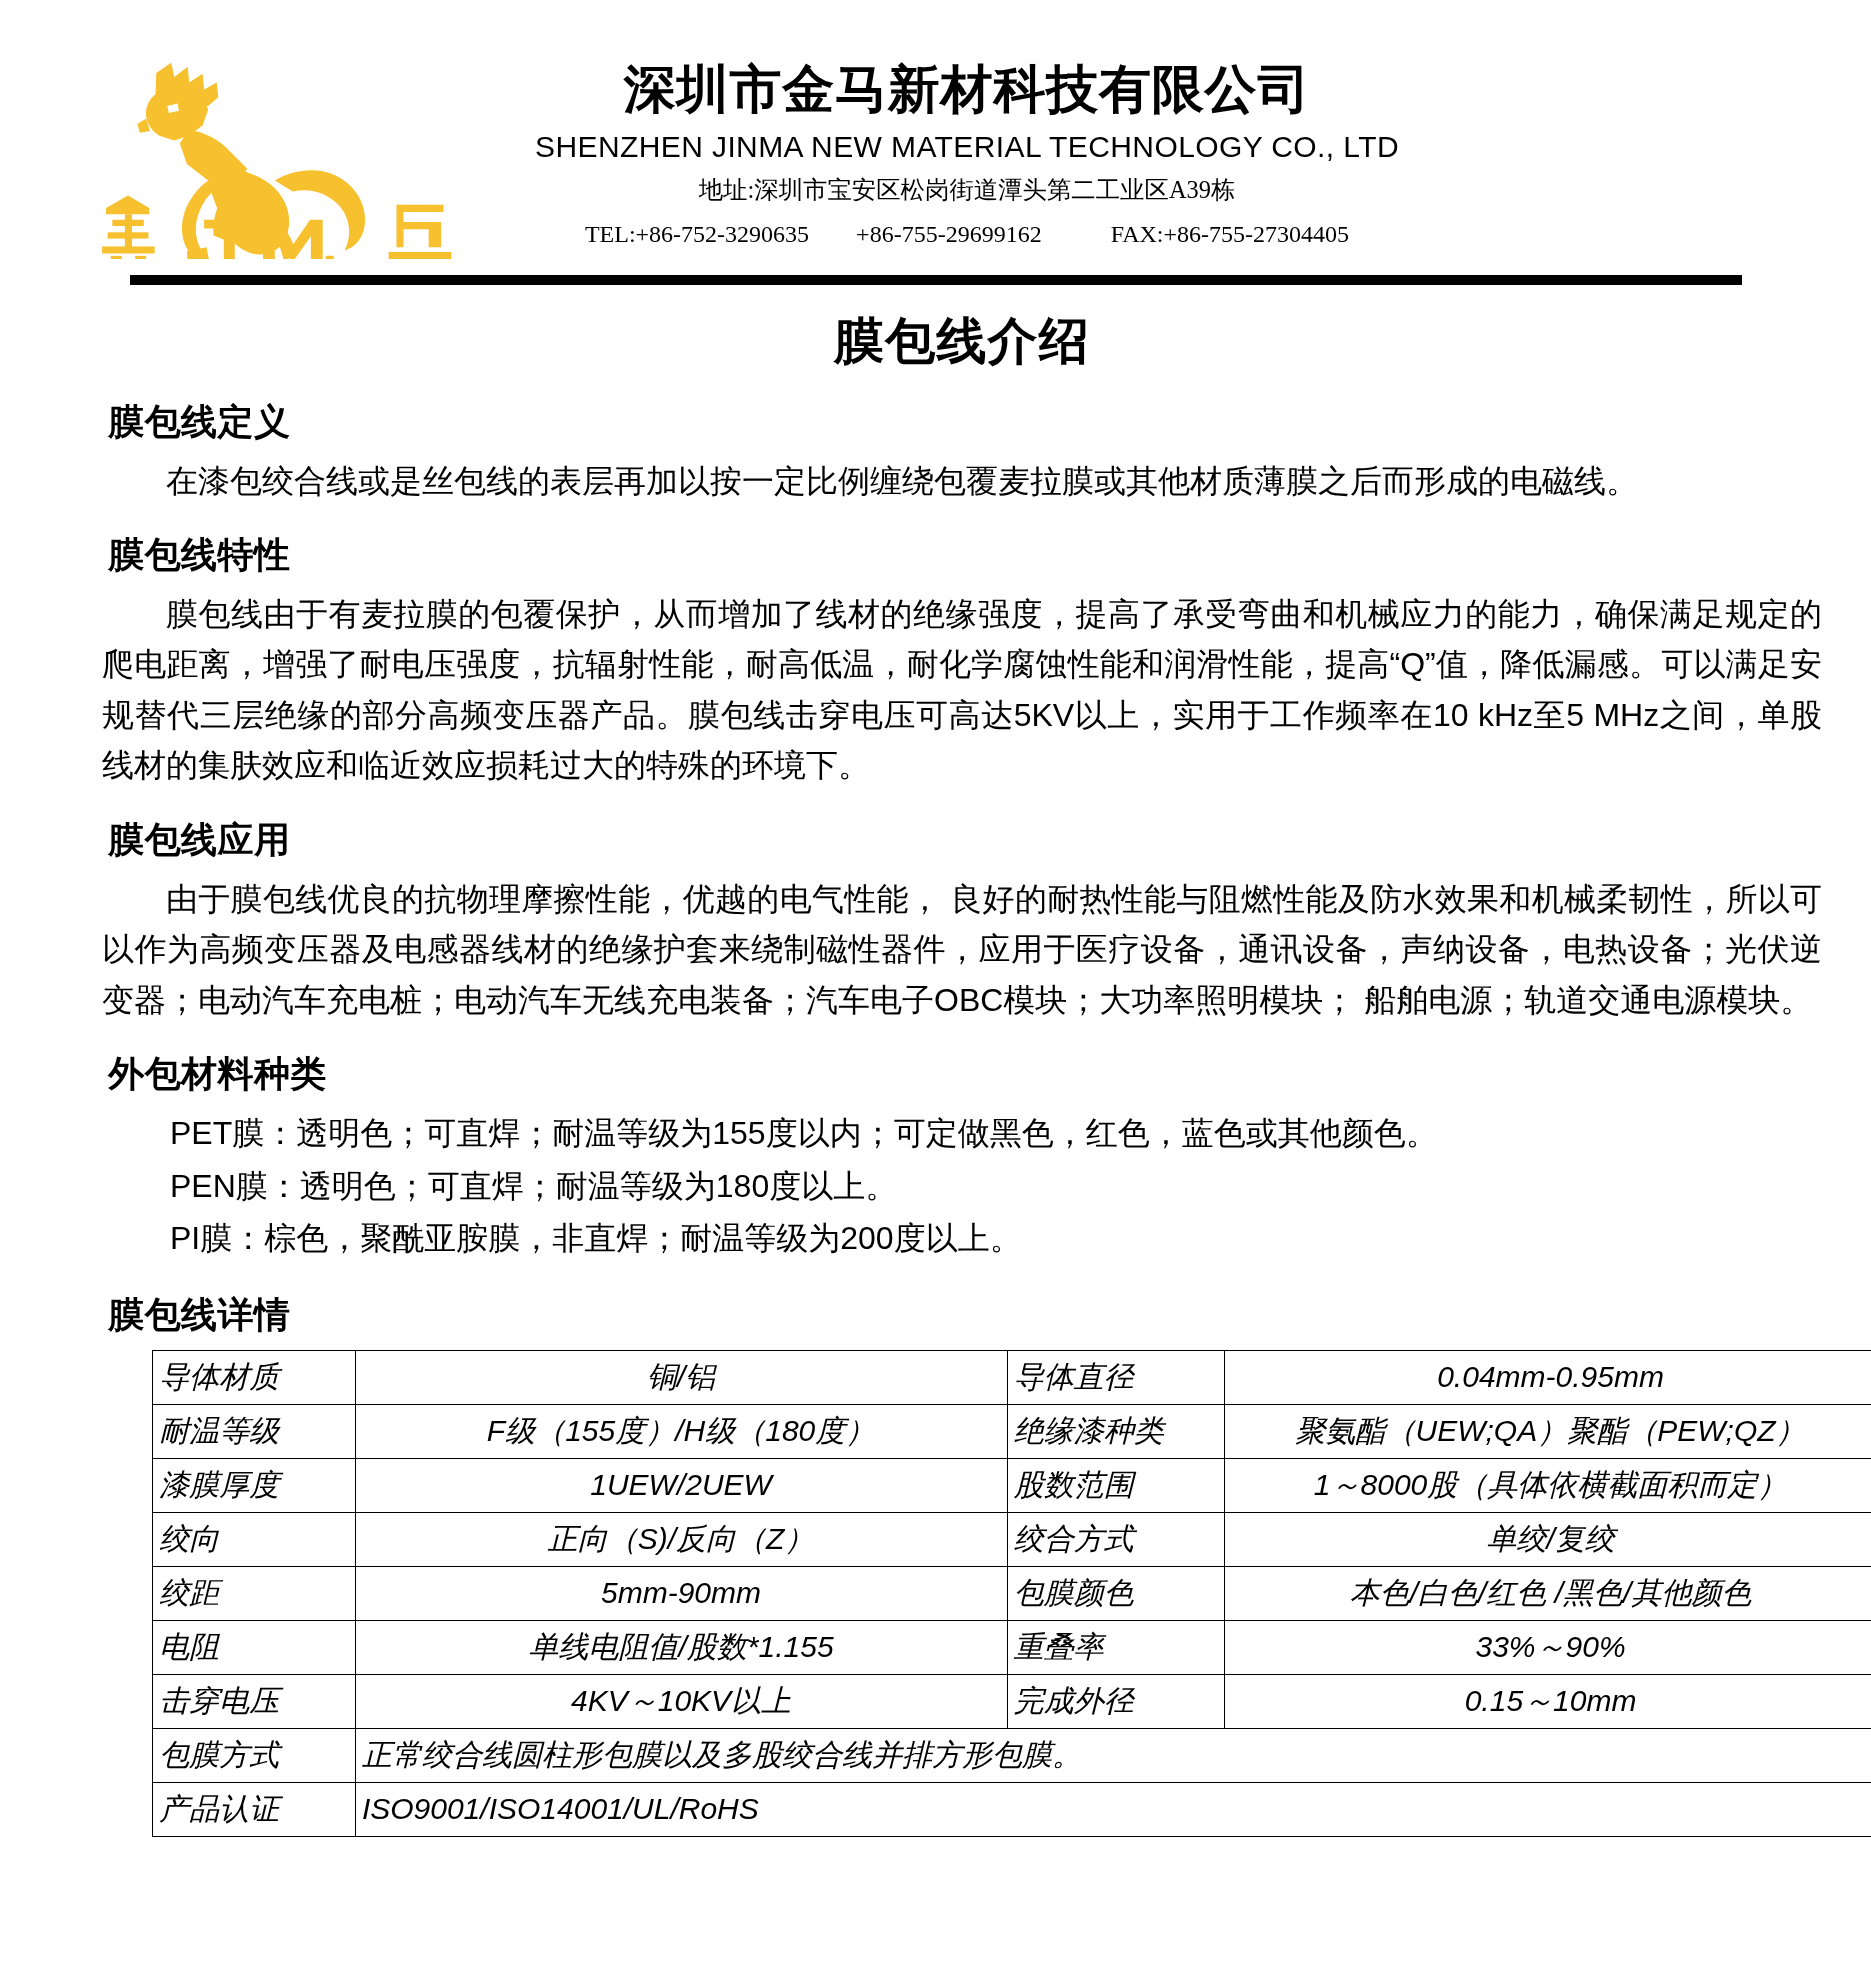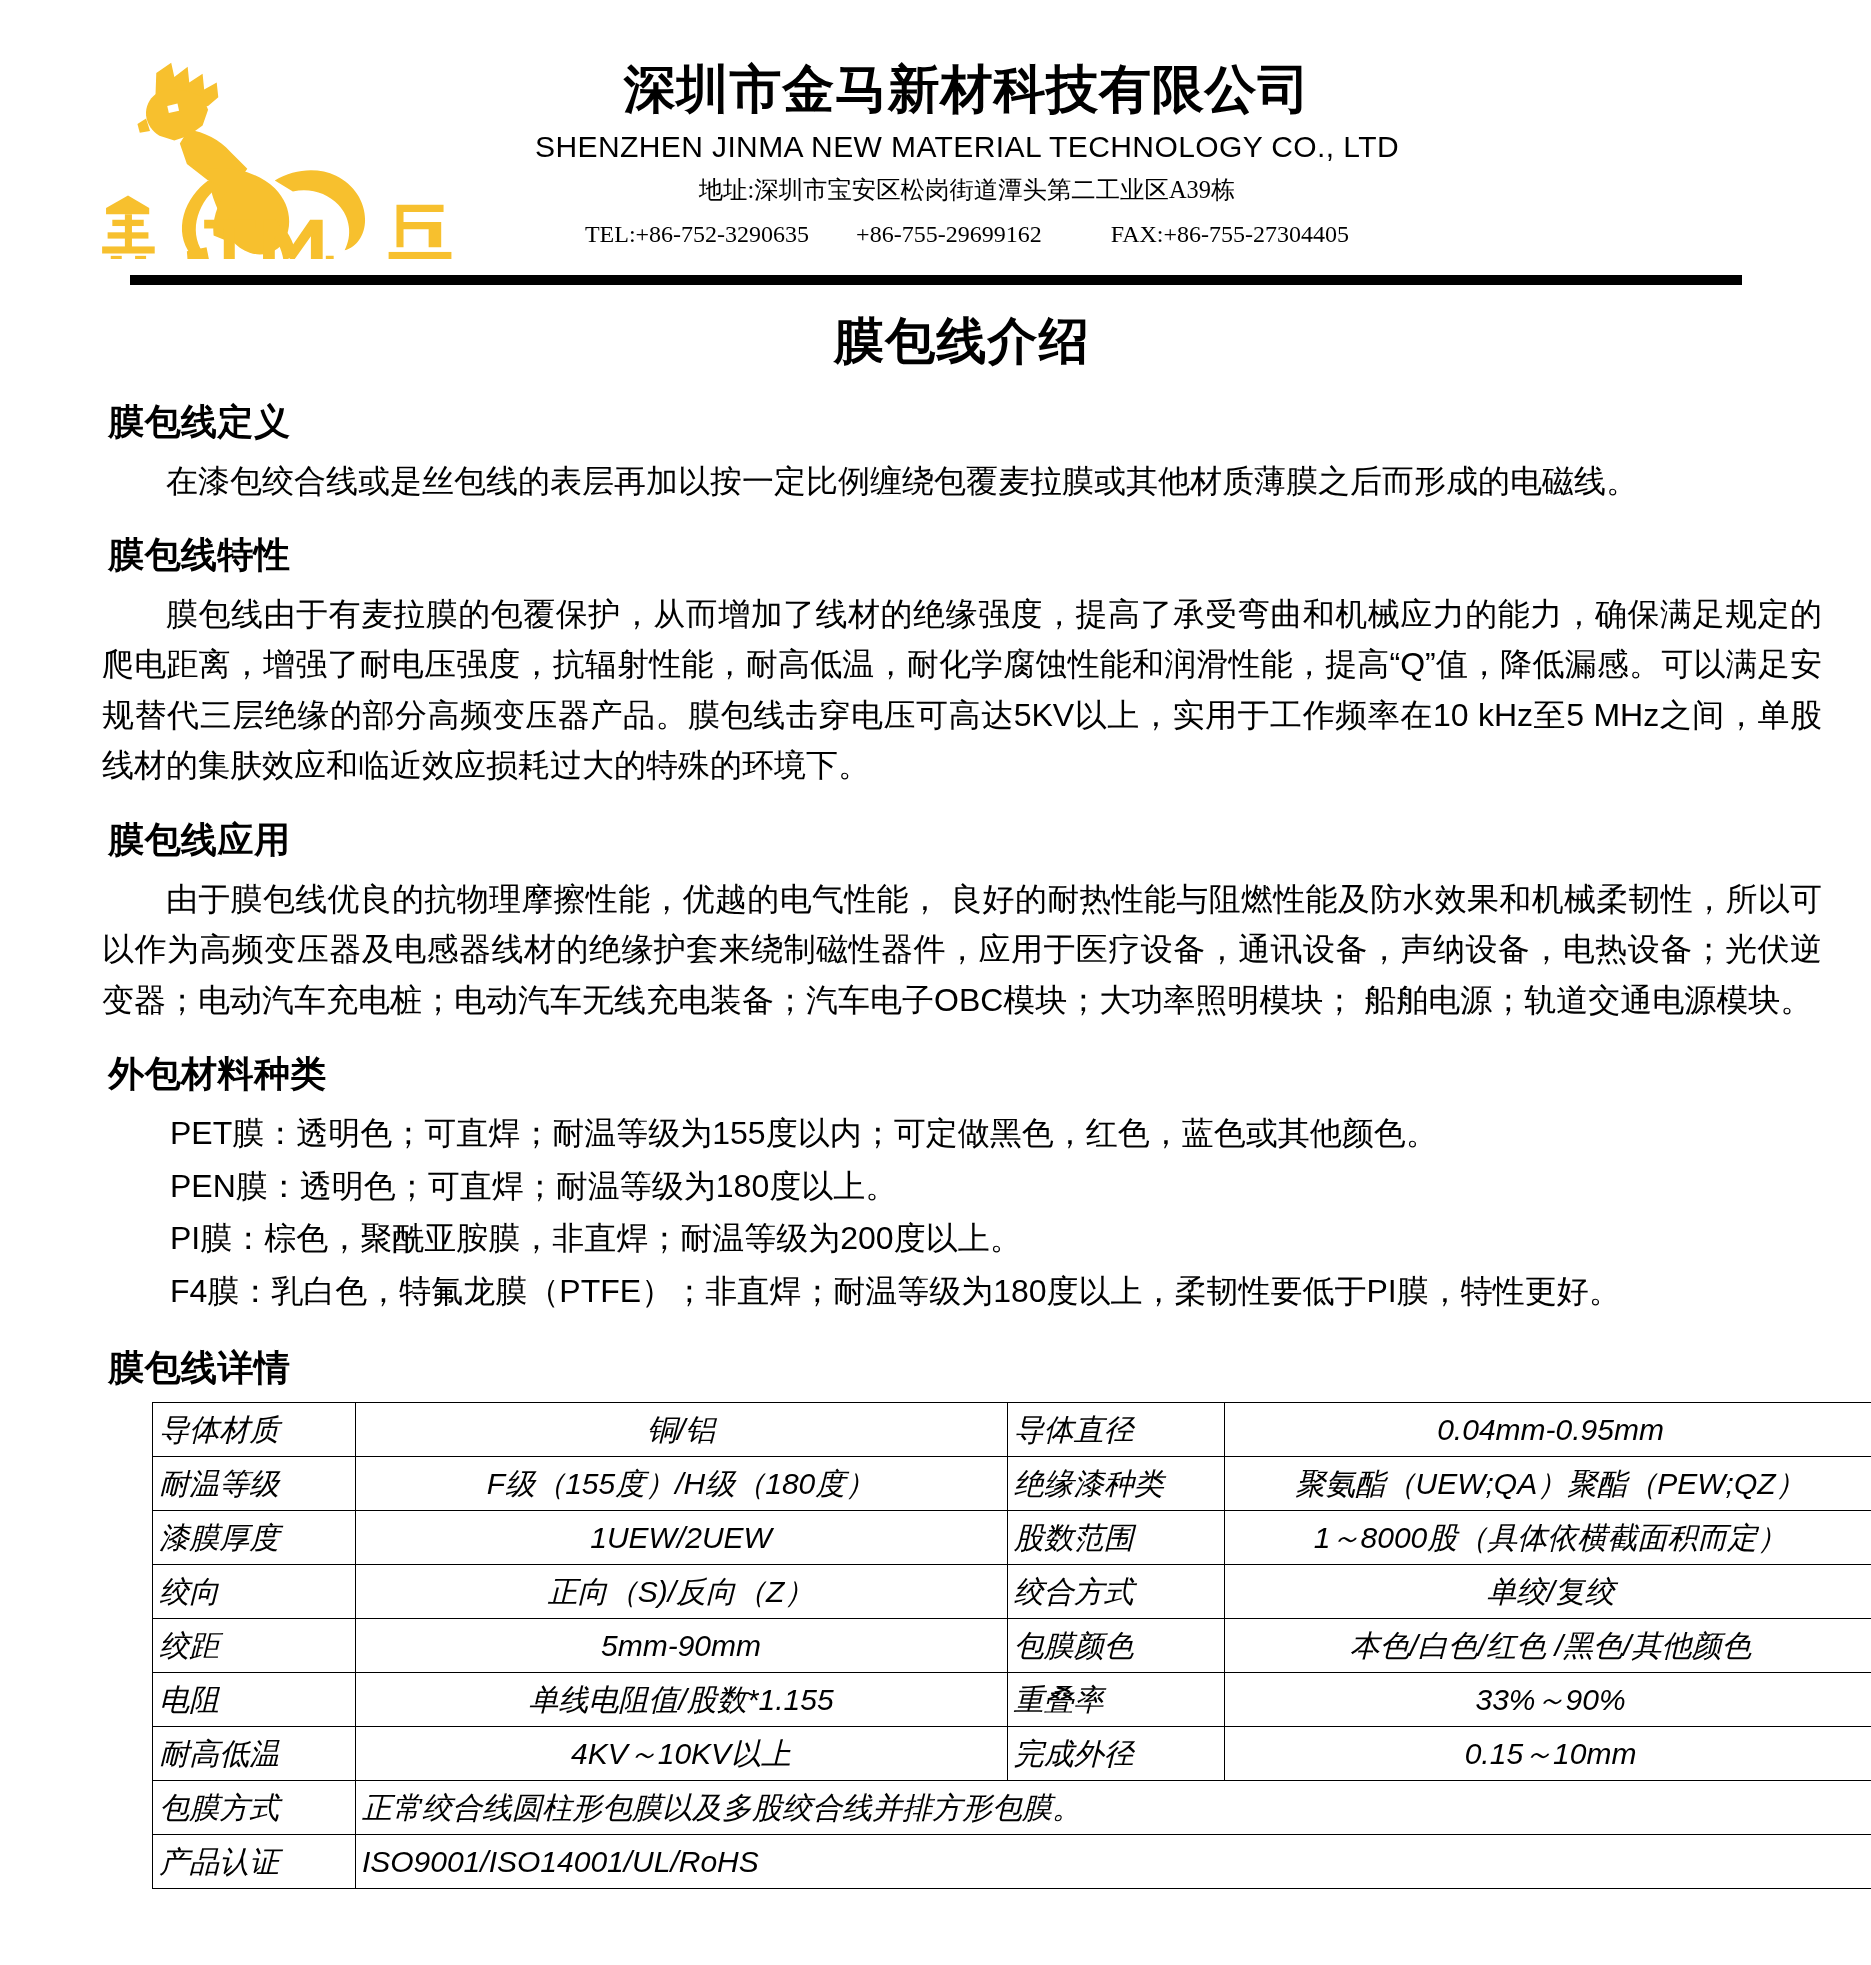--- a/index.html
+++ b/index.html
@@ -251,21 +251,20 @@
     <h2 class="section">膜包线应用</h2>
     <p class="body indent">由于膜包线优良的抗物理摩擦性能，优越的电气性能， 良好的耐热性能与阻燃性能及防水效果和机械柔韧性，所以可以作为高频变压器及电感器线材的绝缘护套来绕制磁性器件，应用于医疗设备，通讯设备，声纳设备，电热设备；光伏逆变器；电动汽车充电桩；电动汽车无线充电装备；汽车电子OBC模块；大功率照明模块； 船舶电源；轨道交通电源模块。</p>
 
     <div class="sec-gap"></div>
 
     <h2 class="section">外包材料种类</h2>
     <div>
       <div class="list-line">PET膜：透明色；可直焊；耐温等级为155度以内；可定做黑色，红色，蓝色或其他颜色。</div>
       <div class="list-line">PEN膜：透明色；可直焊；耐温等级为180度以上。</div>
       <div class="list-line">PI膜：棕色，聚酰亚胺膜，非直焊；耐温等级为200度以上。</div>
-      <div class="list-line">F4膜：乳白色，特氟龙膜（PTFE）；非直焊；耐温等级为180度以上，柔韧性要低于PI膜，特性更好。</div>
     </div>
 
     <div class="sec-gap"></div>
 
     <h2 class="section">膜包线详情</h2>
 
     <div class="spec-wrap">
       <table class="spec">
         <tbody>
           <tr>
@@ -298,21 +297,21 @@
             <td class="lbl2">包膜颜色</td>
             <td class="val2">本色/白色/红色 /黑色/其他颜色</td>
           </tr>
           <tr>
             <td class="lbl">电阻</td>
             <td class="val">单线电阻值/股数*1.155</td>
             <td class="lbl2">重叠率</td>
             <td class="val2">33%～90%</td>
           </tr>
           <tr>
-            <td class="lbl">耐高低温</td>
+            <td class="lbl">击穿电压</td>
             <td class="val">4KV～10KV以上</td>
             <td class="lbl2">完成外径</td>
             <td class="val2">0.15～10mm</td>
           </tr>
           <tr>
             <td class="lbl">包膜方式</td>
             <td class="wide" colspan="3">正常绞合线圆柱形包膜以及多股绞合线并排方形包膜。</td>
           </tr>
           <tr>
             <td class="lbl">产品认证</td>

